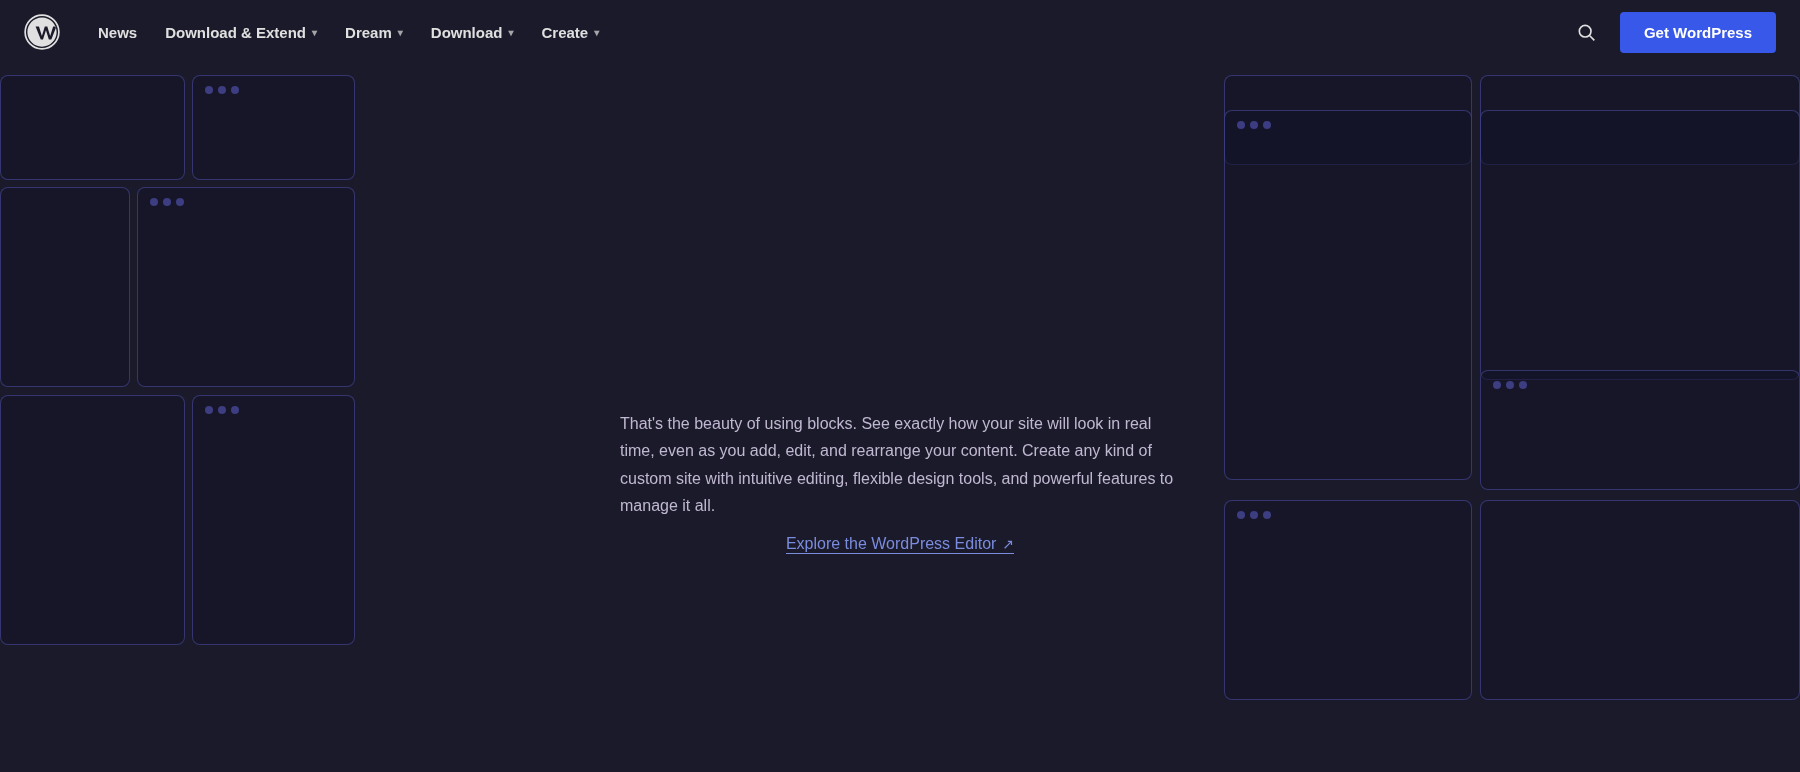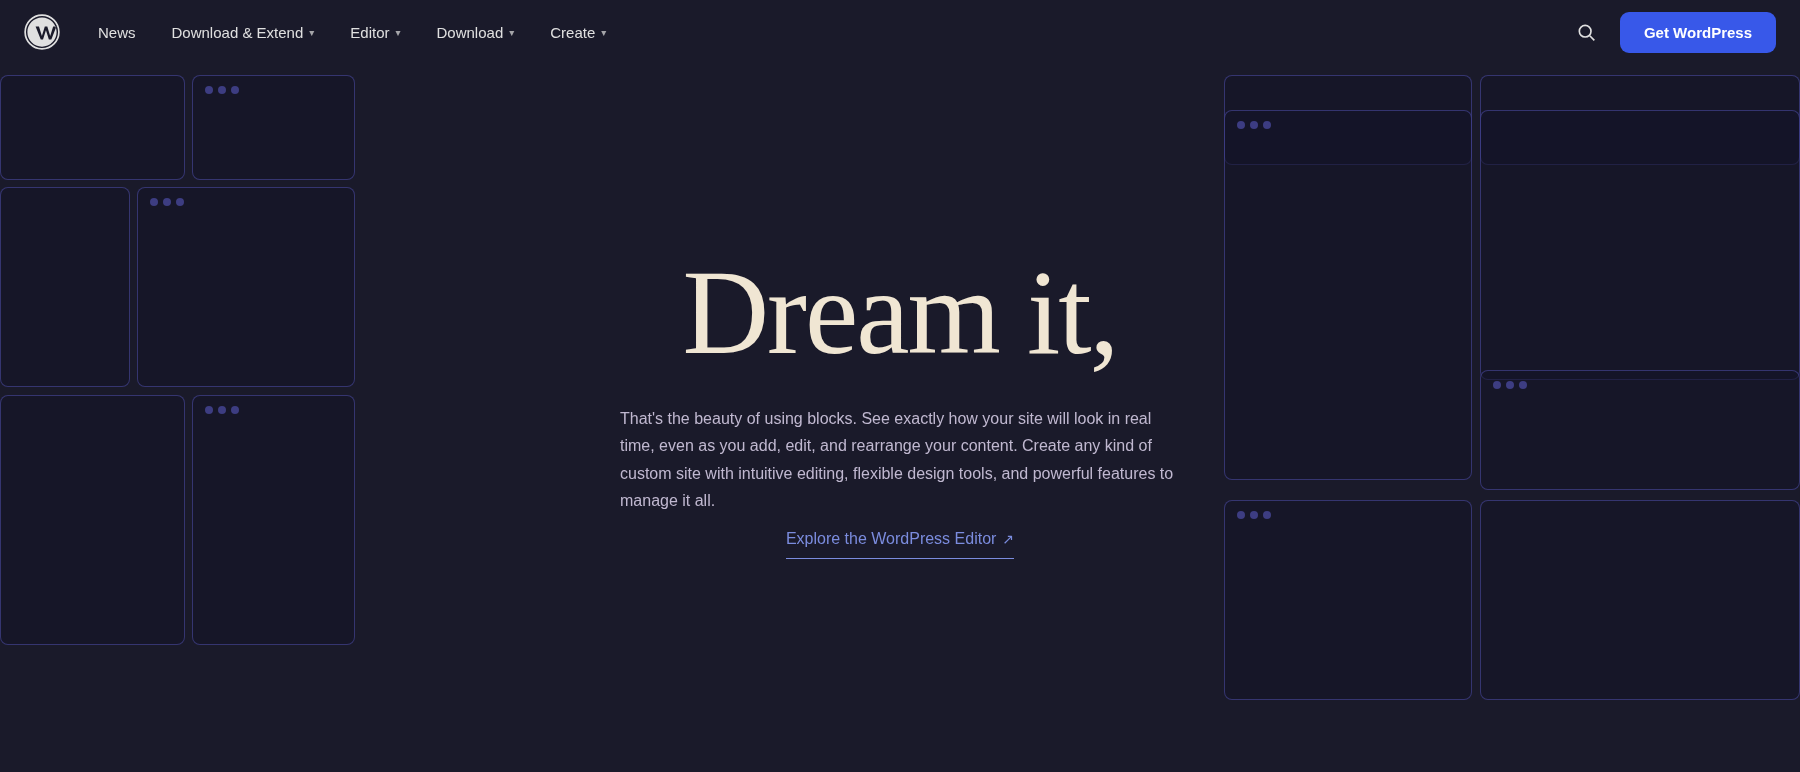--- a/index.html
+++ b/index.html
@@ -28,22 +28,23 @@
     .nav-logo {
       width: 36px;
       height: 36px;
       margin-right: 24px;
       flex-shrink: 0;
     }
 
     .nav-items {
       display: flex;
       align-items: flex-start;
-      gap: 8px;
+      gap: 0;
       flex: 1;
+      font-weight: bold;
     }
 
     .nav-item {
       color: #e0e0e0;
       font-size: 15px;
       padding: 8px 14px;
       cursor: pointer;
       display: flex;
       align-items: center;
       gap: 6px;
@@ -73,21 +74,21 @@
       justify-content: center;
     }
 
     .get-wp-btn {
       background: #3858e9;
       color: #fff;
       border: none;
       padding: 12px 24px;
       font-size: 15px;
       font-weight: 600;
-      border-radius: 9px;
+      border-radius: 4px;
       cursor: pointer;
       white-space: nowrap;
     }
 
     
     .hero {
       position: relative;
       width: 1800px;
       height: 772px;
       background: #1a1a2a;
@@ -152,21 +153,21 @@
     }
 
     .hero-link {
       color: #7b8cde;
       font-size: 16px;
       text-decoration: none;
       display: inline-flex;
       align-items: center;
       gap: 6px;
       border-bottom: 1px solid #7b8cde;
-      padding-bottom: 10px;
+      padding-bottom: 0;
     }
 
     .hero-link-arrow {
       font-size: 14px;
     }
   </style>
 </head>
 <body>
 
 <nav>
@@ -179,21 +180,21 @@
 
   <div class="nav-items">
     <div class="nav-item">
       <span>News</span>
     </div>
     <div class="nav-item">
       <span>Download &amp; Extend</span>
       <span class="nav-chevron">▾</span>
     </div>
     <div class="nav-item">
-      <span>Editor</span>
+      <span>Dream</span>
       <span class="nav-chevron">▾</span>
     </div>
     <div class="nav-item">
       <span>Download</span>
       <span class="nav-chevron">▾</span>
     </div>
     <div class="nav-item">
       <span>Create</span>
       <span class="nav-chevron">▾</span>
     </div>
@@ -261,21 +262,21 @@
           <div class="dot"></div>
           <div class="dot"></div>
           <div class="dot"></div>
         </div>
       </div>
       <div class="win-card" style="top: 500px; left: 1480px; width: 320px; height: 200px;"></div>
     </div>
 
   <div class="hero-content">
     <h1 class="hero-title">
-      <span>Dream it,</span><br>
+      <br>
     </h1>
     <p class="hero-subtitle">That's the beauty of using blocks. See exactly how your site will look in real time, even as you add, edit, and rearrange your content. Create any kind of custom site with intuitive editing, flexible design tools, and powerful features to manage it all.</p>
     <a class="hero-link" href="#">
       <span>Explore the WordPress Editor</span>
       <span class="hero-link-arrow">↗</span>
     </a>
   </div>
 </div>
 
 </body></html>

